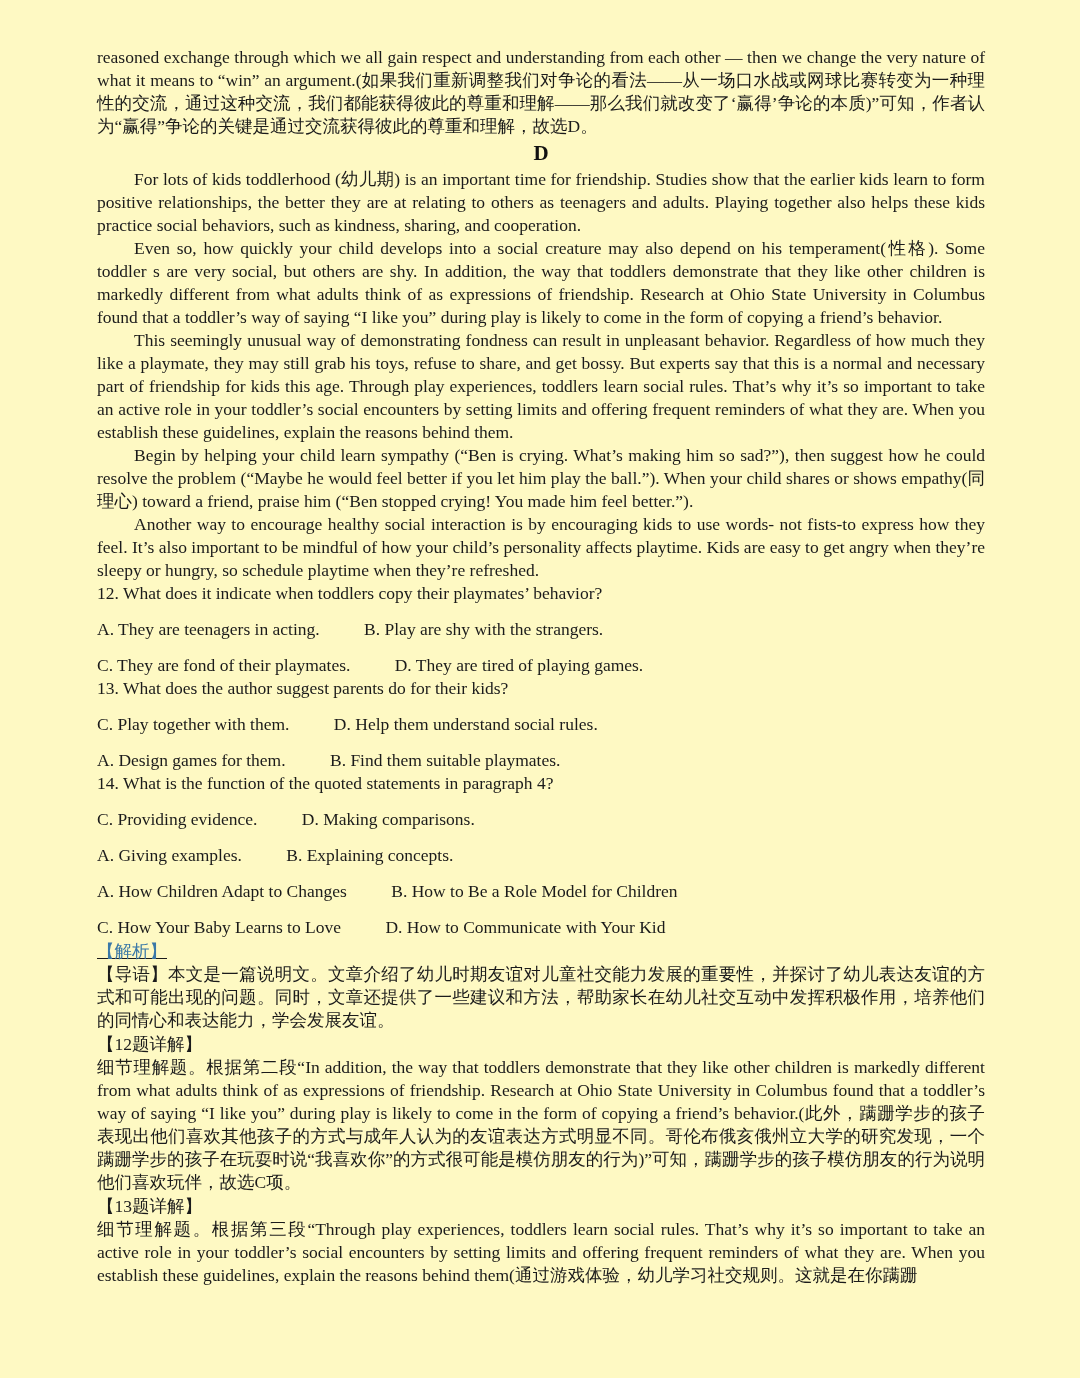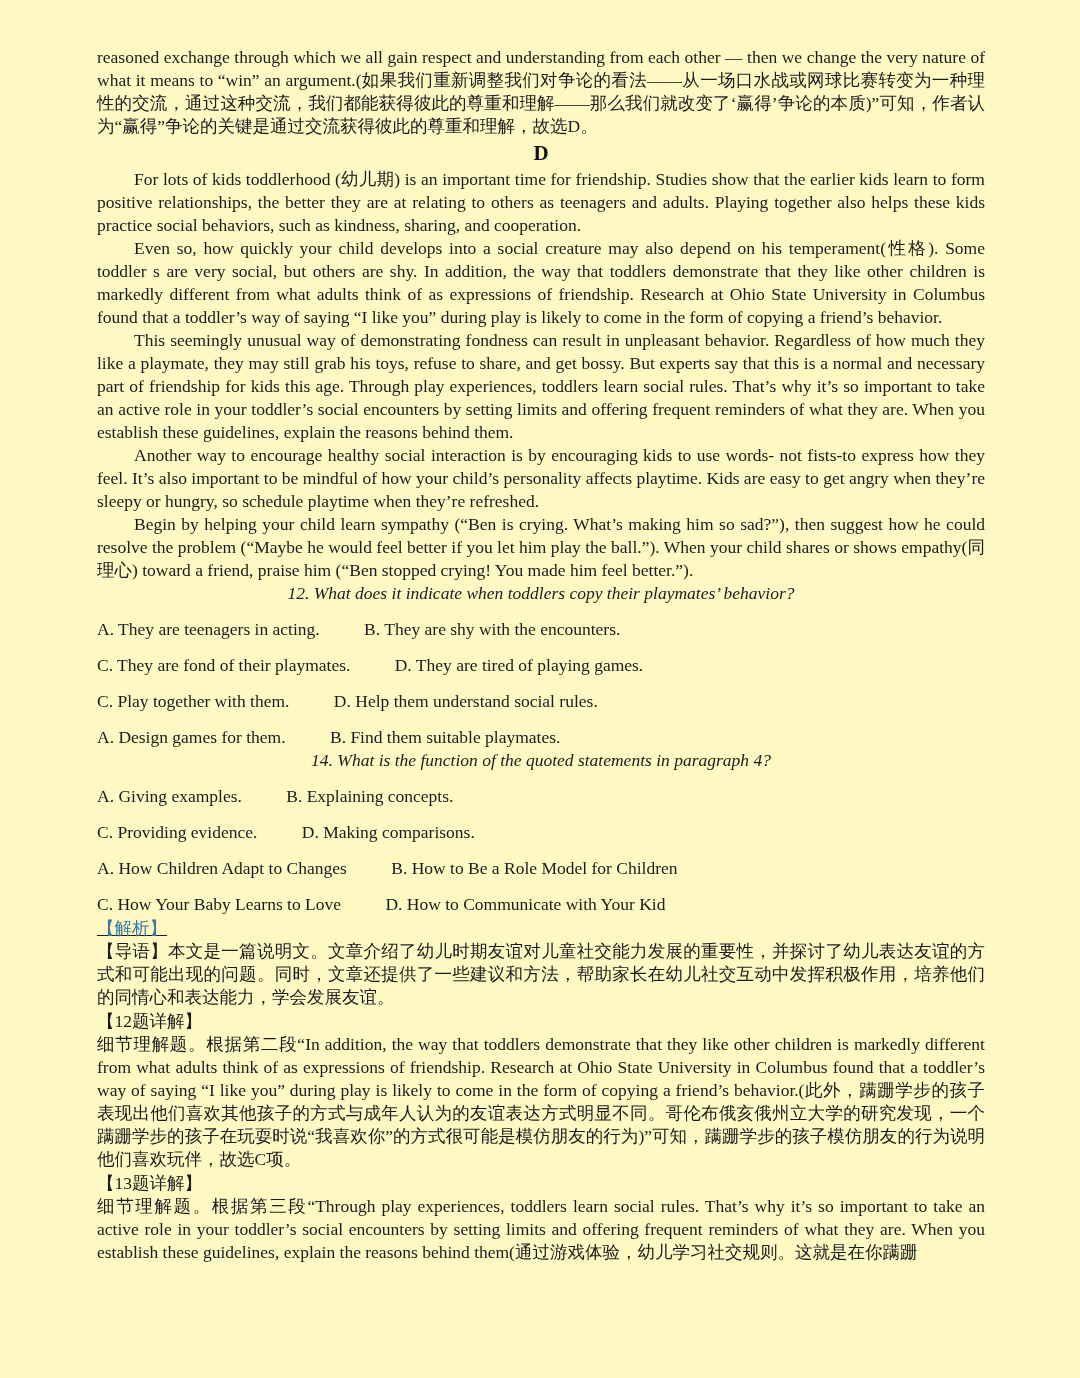--- a/index.html
+++ b/index.html
@@ -24,21 +24,21 @@
   .para { text-align: justify; }
   .p-indent { text-indent: 37px; }
   .section-heading {
     margin: 3px 0 3px 0;
     text-align: center;
     font-weight: bold;
     font-size: 21px;
     line-height: 24px;
     color: #111111;
   }
-  .stem { text-align: center; font-style: italic; }
+  .stem { text-align: left; }
   .opt-row { margin-top: 13px; text-align: left; }
   .opt-first { display: inline-block; margin-right: 40px; }
   .opt-second { display: inline-block; }
   .answer-row { margin-top: 2px; }
   .label-blue { color: #3a78a7; }
   .answer-label { margin-right: 10px; }
   .ans-item { margin-right: 24px; }
   .analysis-label-line { margin-top: 1px; text-decoration: underline; }
   .blk-heading { color: #1b1b1b; }
   .blk-heading-line { margin-top: 1px; }
@@ -49,56 +49,57 @@
 <div class="page">
 
   <p class="para">reasoned exchange through which we all gain respect and understanding from each other — then we change the very nature of what it means to “win” an argument.(如果我们重新调整我们对争论的看法——从一场口水战或网球比赛转变为一种理性的交流，通过这种交流，我们都能获得彼此的尊重和理解——那么我们就改变了‘赢得’争论的本质)”可知，作者认为“赢得”争论的关键是通过交流获得彼此的尊重和理解，故选D。</p>
 
   <h2 class="section-heading">D</h2>
 
   <div>
     <p class="para p-indent">For lots of kids  toddlerhood (幼儿期) is an important time for friendship. Studies show that the earlier kids learn to form positive relationships, the better they are at relating to others as teenagers and adults. Playing together also helps these kids practice social behaviors, such as kindness, sharing, and cooperation.</p>
     <p class="para p-indent">Even so, how quickly your child develops into a social creature may also depend on his temperament(性格). Some toddler s are very social, but others are shy. In addition, the way that toddlers demonstrate that they like other children is markedly different from what adults think of as expressions of friendship. Research at Ohio State University in Columbus found that a toddler’s way of saying “I like you” during play is likely to come in the form of copying a friend’s behavior.</p>
     <p class="para p-indent">This seemingly unusual way of demonstrating fondness can result in unpleasant behavior. Regardless of how much they like a playmate, they may still grab his toys, refuse to share, and get bossy. But experts say that this is a normal and necessary part of friendship for kids this age. Through play experiences, toddlers learn social rules. That’s why it’s so important to take an active role in your toddler’s social encounters by setting limits and offering frequent reminders of what they are. When you establish these guidelines, explain the reasons behind them.</p>
+    <p class="para p-indent">Begin by helping your child learn sympathy (“Ben is crying. What’s making him so sad?”), then suggest how he could resolve the problem (“Maybe he would feel better if you let him play the ball.”). When your child shares or shows empathy(同理心) toward a friend, praise him (“Ben stopped crying! You made him feel better.”).</p>
     <p class="para p-indent">Another way to encourage healthy social interaction is by encouraging kids to use words- not fists-to express how they feel. It’s also important to be mindful of how your child’s personality affects playtime. Kids are easy to get angry when they’re sleepy or hungry, so schedule playtime when they’re refreshed.</p>
-    <p class="para p-indent">Begin by helping your child learn sympathy (“Ben is crying. What’s making him so sad?”), then suggest how he could resolve the problem (“Maybe he would feel better if you let him play the ball.”). When your child shares or shows empathy(同理心) toward a friend, praise him (“Ben stopped crying! You made him feel better.”).</p>
   </div>
 
   <div>
     <p class="stem">12. What does it indicate when toddlers copy their playmates’ behavior?</p>
     <p class="opt-row">
       <span class="opt-first">A. They are teenagers in acting.</span>
-      <span class="opt-second">B. They are shy with the encounters.</span>
+      <span class="opt-second">B. Play are shy with the strangers.</span>
     </p>
     <p class="opt-row">
       <span class="opt-first">C. They are fond of their playmates.</span>
       <span class="opt-second">D. They are tired of playing games.</span>
     </p>
   </div>
 
   <div>
+    <p class="stem">13. What does the author suggest parents do for their kids?</p>
     <p class="opt-row">
       <span class="opt-first">C. Play together with them.</span>
       <span class="opt-second">D. Help them understand social rules.</span>
     </p>
     <p class="opt-row">
       <span class="opt-first">A. Design games for them.</span>
       <span class="opt-second">B. Find them suitable playmates.</span>
     </p>
   </div>
 
   <div>
     <p class="stem">14. What is the function of the quoted statements in paragraph 4?</p>
     <p class="opt-row">
+      <span class="opt-first">C. Providing evidence.</span>
+      <span class="opt-second">D. Making comparisons.</span>
+    </p>
+    <p class="opt-row">
       <span class="opt-first">A. Giving examples.</span>
       <span class="opt-second">B. Explaining concepts.</span>
-    </p>
-    <p class="opt-row">
-      <span class="opt-first">C. Providing evidence.</span>
-      <span class="opt-second">D. Making comparisons.</span>
     </p>
   </div>
 
   <div>
     <p class="opt-row">
       <span class="opt-first">A. How Children Adapt to Changes</span>
       <span class="opt-second">B. How to Be a Role Model for Children</span>
     </p>
     <p class="opt-row">
       <span class="opt-first">C. How Your Baby Learns to Love</span>

